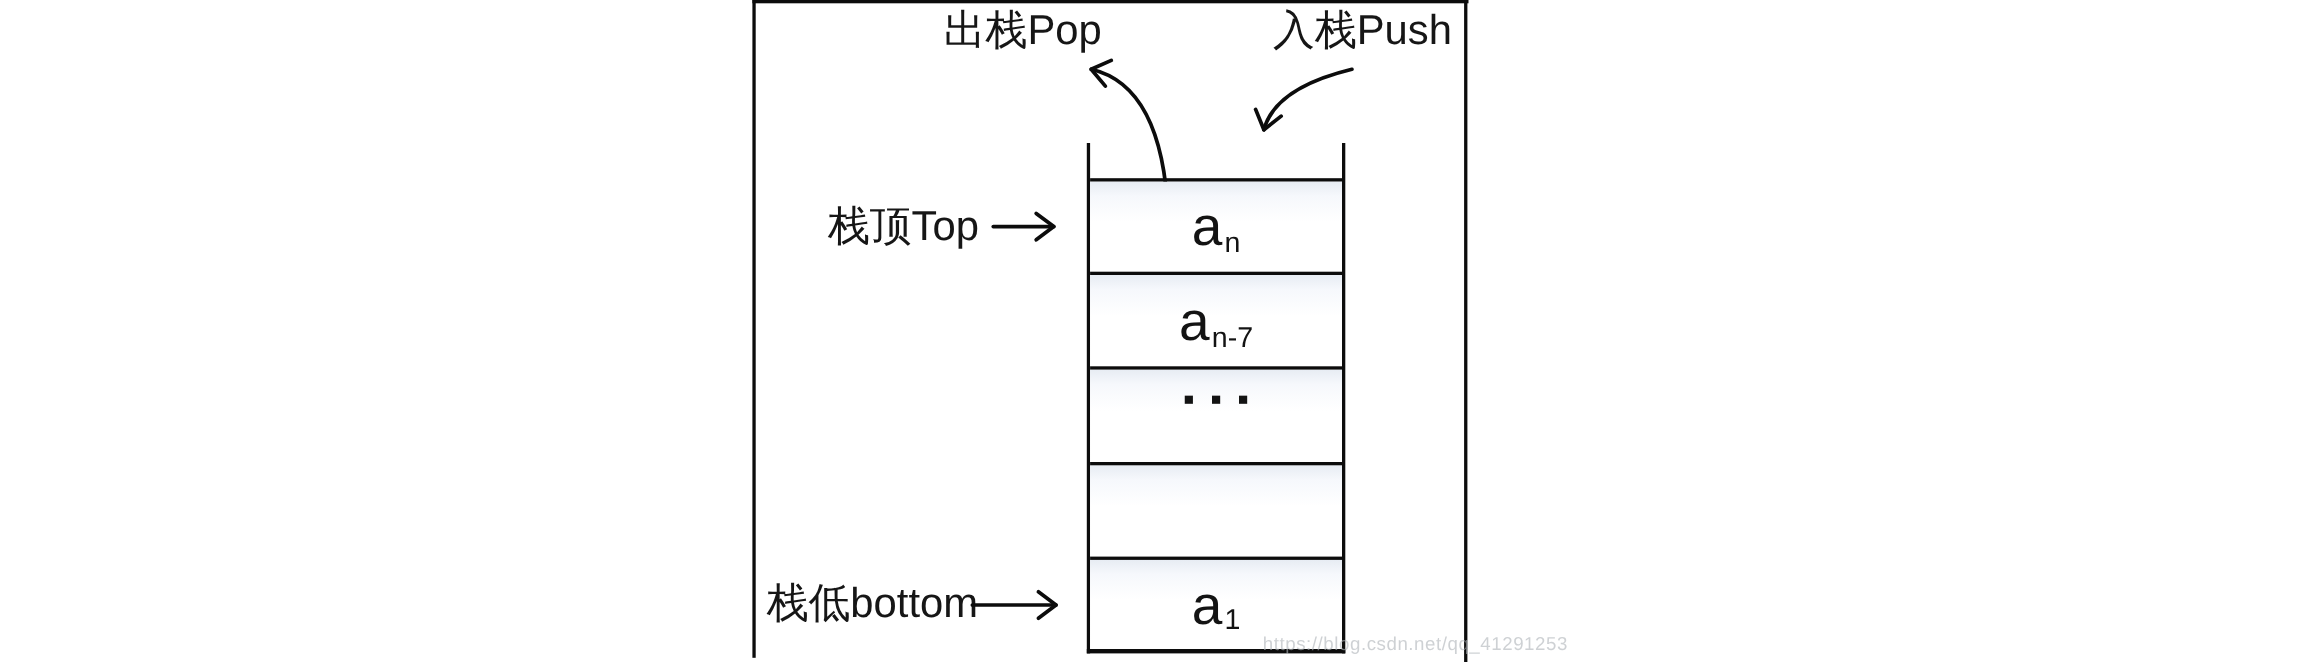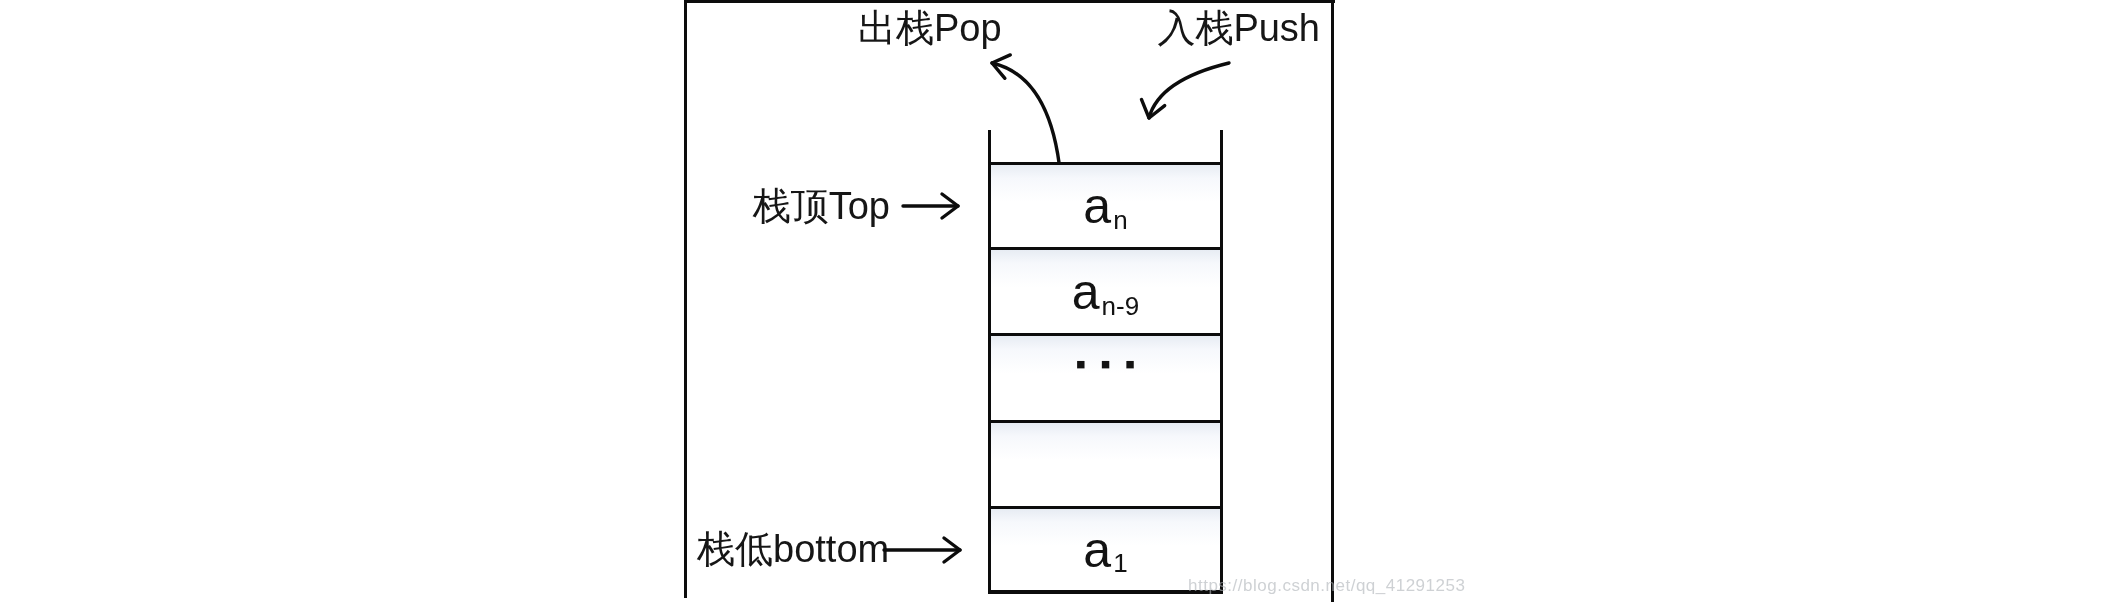--- a/index.html
+++ b/index.html
@@ -66,21 +66,21 @@
     letter-spacing: 14px;
     padding-left: 14px; 
     transform: translateY(-14px);
   }
 
   
   .arrows-svg { left: 0; top: 0; pointer-events: none; }
 
   
   .watermark {
-    left: 1188px; top: 576px;
+    left: 1148px; top: 576px;
     font-size: 17px;
     color: rgba(176, 180, 186, 0.62);
     white-space: nowrap;
     letter-spacing: 0.5px;
   }
 </style>
 </head>
 <body>
 
 <div class="canvas">
@@ -107,21 +107,21 @@
     <path d="M884,550 L960,550" fill="none" stroke="#0c0c0c" stroke-width="3.4" stroke-linecap="round" marker-end="url(#chev)"></path>
   </svg>
 
   <div class="abs stack">
     <div class="cell cell-1">
       <span class="base">a</span>
         <span class="sub">n</span>
     </div>
     <div class="cell cell-2">
       <span class="base">a</span>
-        <span class="sub">n-9</span>
+        <span class="sub">n-7</span>
     </div>
     <div class="cell cell-3">
       <span class="dots">▪▪▪</span>
     </div>
     <div class="cell cell-4">
       <span class="base"></span>
         <span class="sub"></span>
     </div>
     <div class="cell cell-5">
       <span class="base">a</span>

